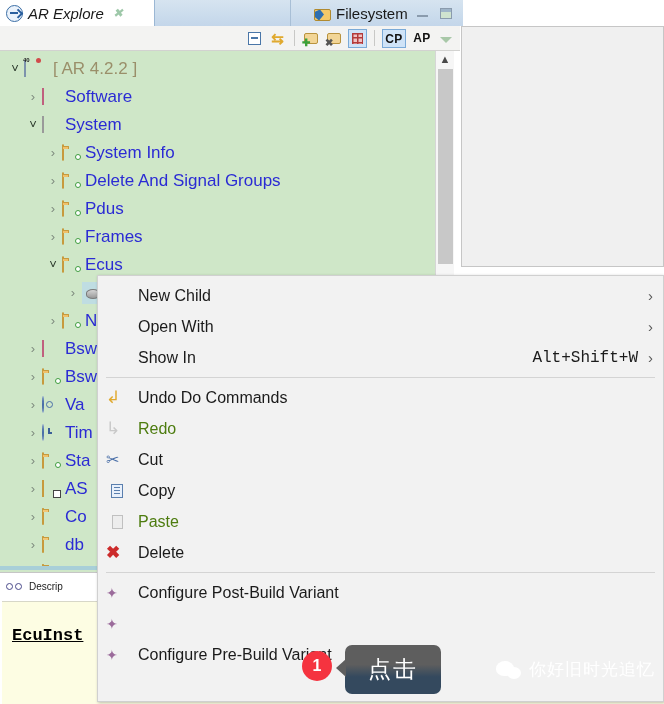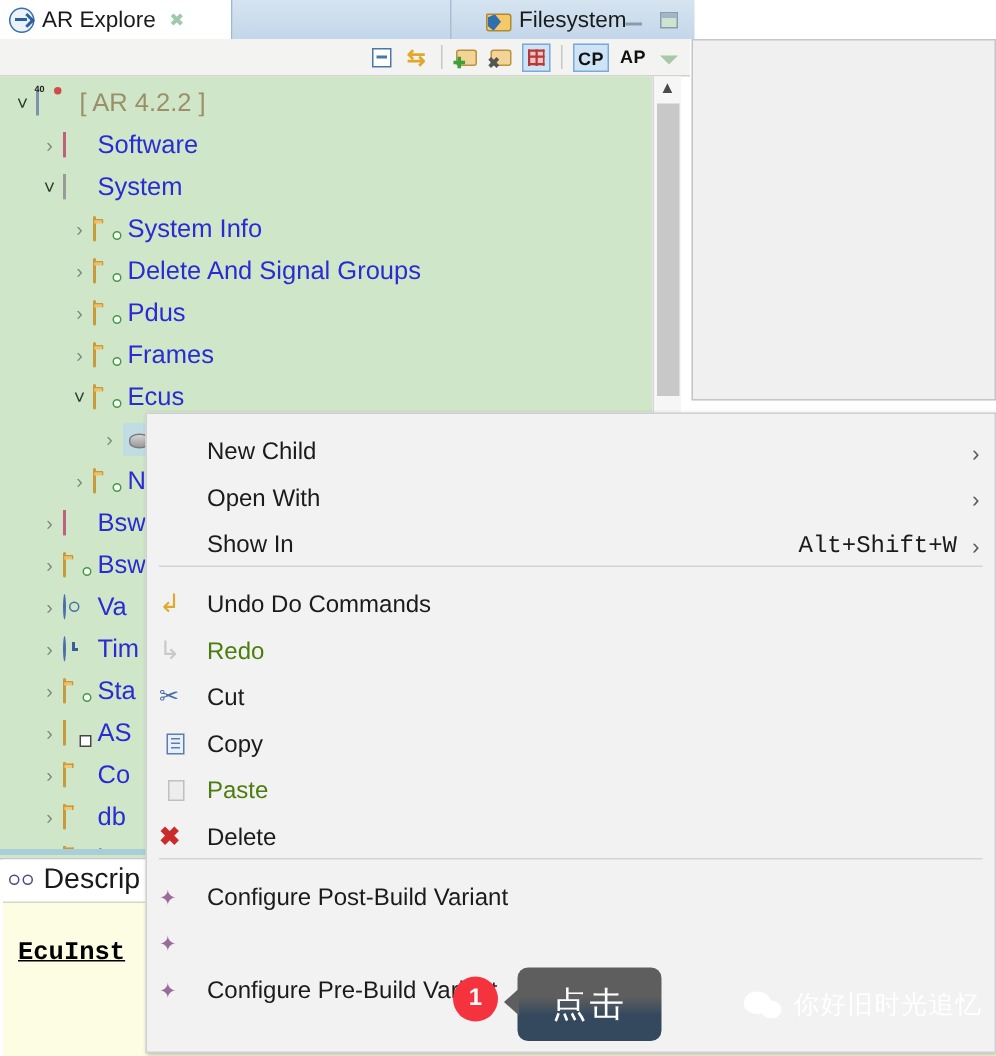--- a/index.html
+++ b/index.html
@@ -34,30 +34,31 @@
     gap: 5px;
     padding: 0 8px 0 6px;
     box-sizing: border-box;
     font-size: 15px;
     color: #1a1a1a;
     white-space: nowrap;
   }
   .tab.active {
     background: #ffffff;
     border-right: 1px solid #9bb7d4;
+    font-style: italic;
   }
   .tab.inactive { }
   .tab .tab-close {
     color: #9ec8a9;
     font-size: 12px;
     margin-left: 4px;
   }
   #tab-ar { left: 0; width: 155px; }
   #tab-ecu { left: 160px; width: 126px; }
-  #tab-fs { left: 300px; width: 125px; border-left: 1px solid #a8bfd6; padding-left: 23px;}
+  #tab-fs { left: 290px; width: 125px; border-left: 1px solid #a8bfd6; padding-left: 23px;}
 
   .ticon { width: 17px; height: 17px; flex: 0 0 17px; position: relative; }
 
   
   .icon-arrow-circle {
     border: 1.6px solid #3b6ea5;
     border-radius: 50%;
     background: #eaf2fb;
     box-sizing: border-box;
   }
@@ -461,21 +462,21 @@
     border-top: 1px solid #c6c6c6;
   }
   #desc-tab {
     position: absolute;
     left: 2px; top: 0;
     height: 27px;
     display: flex;
     align-items: center;
     gap: 5px;
     padding: 0 8px 0 4px;
-    font-size: 19px;
+    font-size: 10px;
     color: #1a1a1a;
     background: #fff;
     white-space: nowrap;
   }
   .ic-glasses {
     width: 18px; height: 10px; position: relative; flex: 0 0 18px;
   }
   .ic-glasses::before, .ic-glasses::after {
     content: "";
     position: absolute; top: 1px;
@@ -525,21 +526,21 @@
     border: 1px solid #d0d0d0;
     box-shadow: 1px 1px 3px rgba(0,0,0,0.25);
     box-sizing: border-box;
     padding: 4px 0 0 0;
     font-size: 16px;
   }
   .mi {
     position: relative;
     height: 31px;
     display: flex;
-    align-items: flex-end;
+    align-items: center;
     padding-left: 8px;
     box-sizing: border-box;
     white-space: nowrap;
   }
   .mi .mi-icon {
     width: 24px; flex: 0 0 24px;
     height: 20px;
     position: relative;
     margin-right: 8px;
   }

